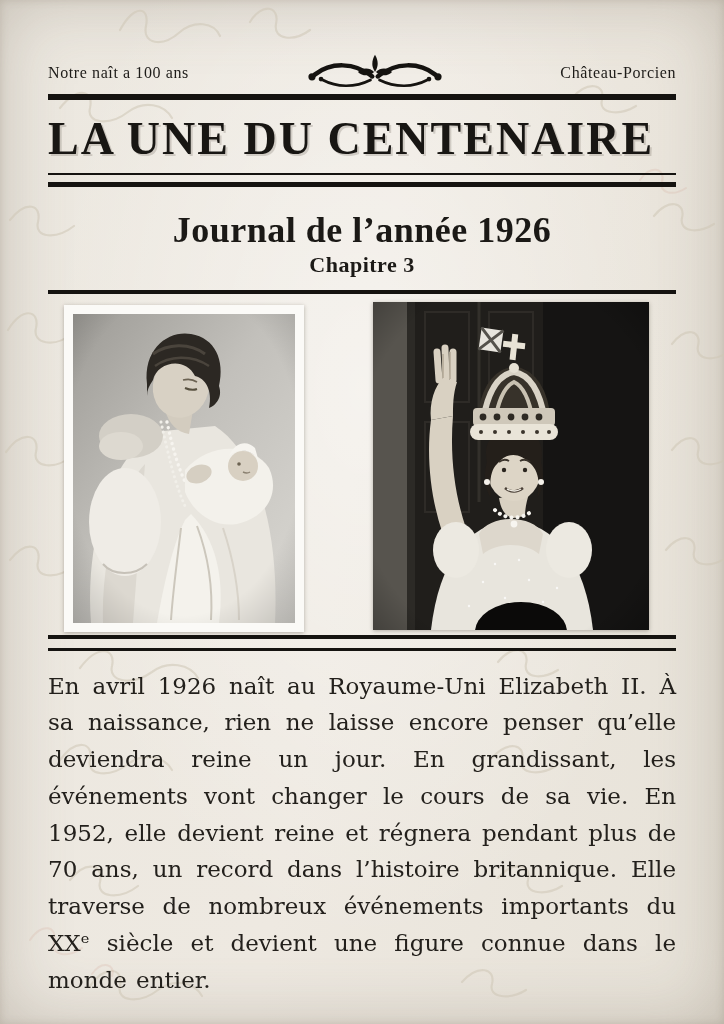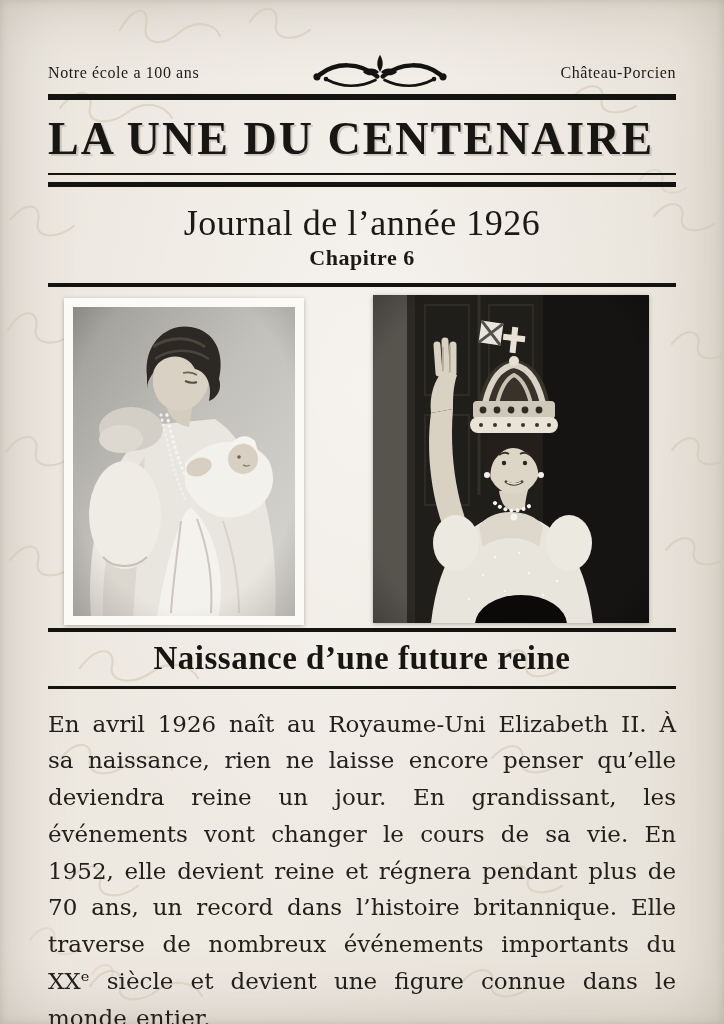--- a/index.html
+++ b/index.html
@@ -37,24 +37,24 @@
     line-height: 1.25;
     color: #181613;
     text-shadow: 2px 2px 0 rgba(60,52,40,.18);
     white-space: nowrap;
   }
   .double-rule { margin-top: 5px; }
   .double-rule .r1 { height: 2px; background: #151310; }
   .double-rule .r2 { height: 5px; background: #151310; margin-top: 7px; }
 
   .subtitle {
-    margin-top: 15px;
+    margin-top: 22px;
     text-align: center;
     font-size: 36px;
-    font-weight: 400;
+    font-weight: 700;
     letter-spacing: .5px;
     color: #1b1916;
   }
   .chapter {
     margin-top: 1px;
     text-align: center;
     font-size: 22px;
     font-weight: 700;
     letter-spacing: .5px;
   }
@@ -117,21 +117,21 @@
     <g fill="none" stroke="#d6b5a5" stroke-width="2" opacity="0.28" stroke-linecap="round">
       <path d="M30,940 c12,-18 28,-14 24,2 c-3,14 14,16 28,6 m10,26 c10,-14 24,-10 20,2"></path>
       <path d="M640,180 c10,-16 26,-12 22,2 c-3,12 12,14 24,6"></path>
     </g>
   </svg>
 
   <div class="content">
 
     <header>
       <div class="meta-row">
-        <span class="meta-text">Notre école a 100 ans</span>
+        <span class="meta-text">Notre naît a 100 ans</span>
         <span class="ornament">
           <svg width="160" height="36" viewBox="0 0 170 40" aria-hidden="true">
             <g fill="#151310" stroke="#151310">
               <path d="M85,2 C89,9 89,15 85,21 C81,15 81,9 85,2 Z" stroke-width="0"></path>
               <path d="M84,21 C79,16 71,16 66,21 C71,26 79,26 84,21 Z" stroke-width="0"></path>
               <path d="M86,21 C91,16 99,16 104,21 C99,26 91,26 86,21 Z" stroke-width="0"></path>
             </g>
             <g fill="none" stroke="#151310" stroke-linecap="round">
               <path d="M82,26 C62,10 36,10 18,24" stroke-width="5"></path>
               <circle cx="15" cy="26.5" r="4" fill="#151310" stroke-width="0"></circle>
@@ -148,21 +148,21 @@
       </div>
       <div class="rule thick"></div>
 
       <h1 class="paper-title">LA UNE DU CENTENAIRE</h1>
       <div class="double-rule">
         <div class="r1"></div>
           <div class="r2"></div>
       </div>
 
       <h2 class="subtitle">Journal de l’année 1926</h2>
-      <div class="chapter">Chapitre 6</div>
+      <div class="chapter">Chapitre 3</div>
       <div class="rule medium rule-under-chapter"></div>
     </header>
 
     <section class="photo-row">
 
       <figure class="photo-frame-left">
         <svg viewBox="0 0 222 309" aria-hidden="true">
           <defs>
             <linearGradient id="lbg" x1="0" y1="0" x2="1" y2="1">
               <stop offset="0" stop-color="#9d9b96"></stop>
@@ -306,19 +306,18 @@
 
           <ellipse cx="148" cy="330" rx="46" ry="30" fill="#0b0a09"></ellipse>
           <rect width="276" height="328" fill="url(#rvig)"></rect>
         </svg>
       </figure>
     </section>
 
     <div class="rule medium rule-under-photos"></div>
 
     <section>
-      <h2 class="headline">Naissance d’une future reine</h2>
       <div class="rule thin rule-under-headline"></div>
       <p class="body-text">En avril 1926 naît au Royaume-Uni Elizabeth II. À sa naissance, rien ne laisse encore penser qu’elle deviendra reine un jour. En grandissant, les événements vont changer le cours de sa vie. En 1952, elle devient reine et régnera pendant plus de 70 ans, un record dans l’histoire britannique. Elle traverse de nombreux événements importants du XXᵉ siècle et devient une figure connue dans le monde entier.</p>
     </section>
 
   </div>
 </div>
 
 </body></html>

